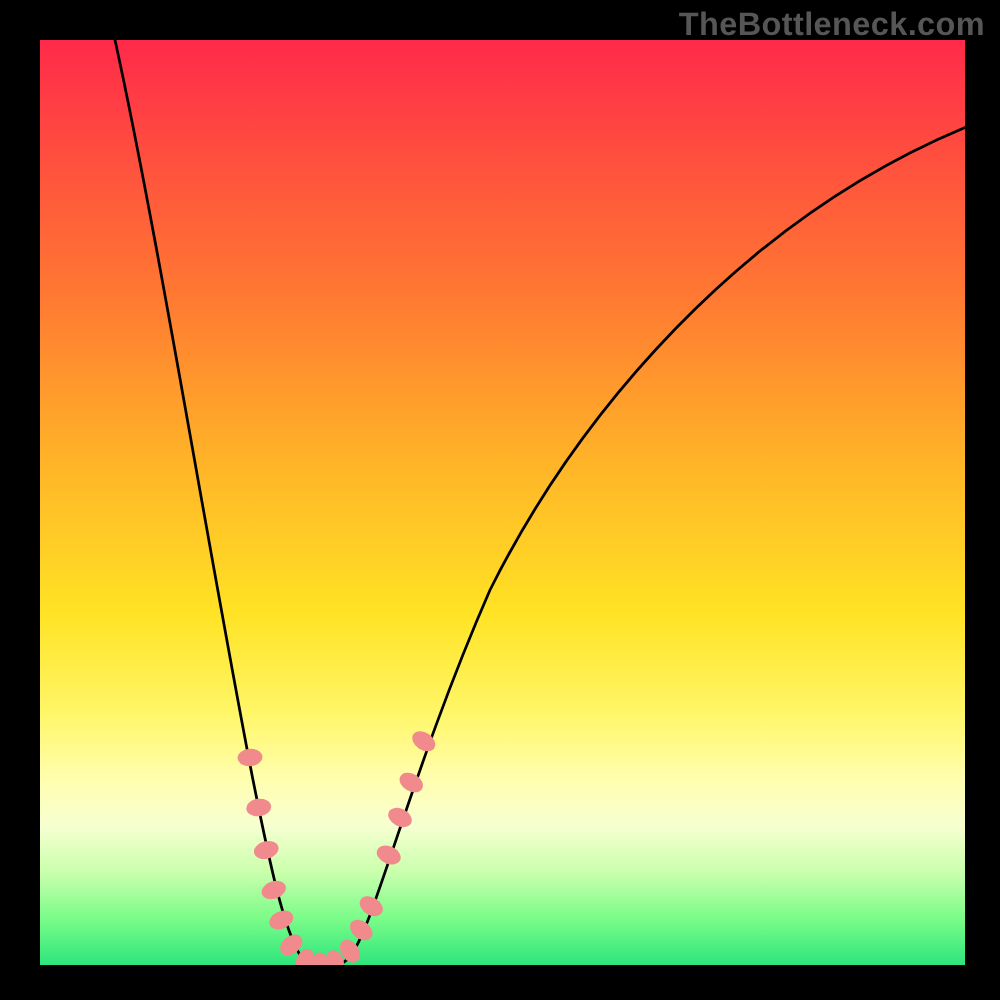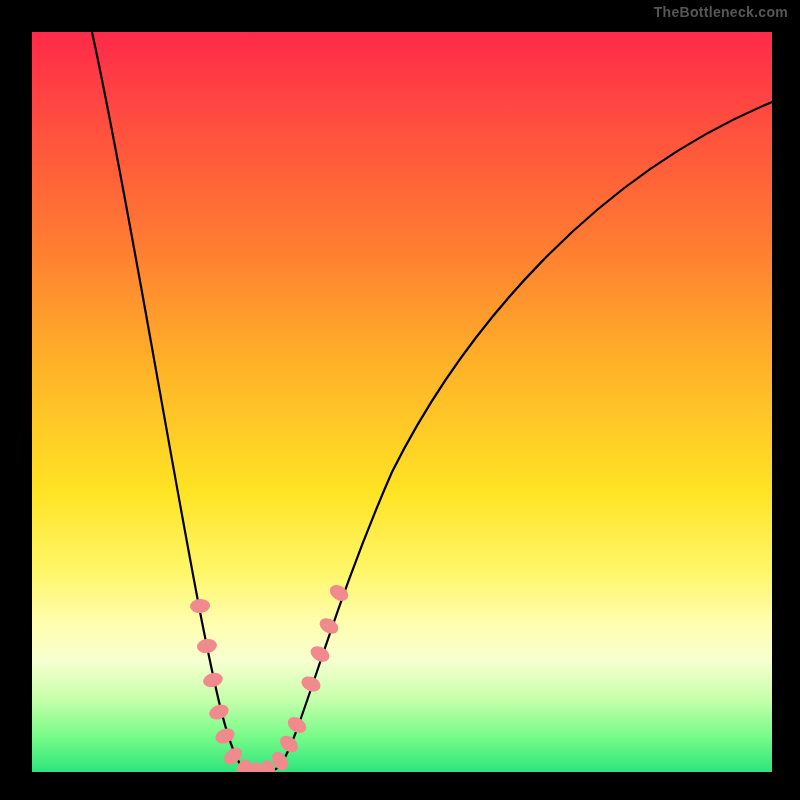--- a/index.html
+++ b/index.html
@@ -52,21 +52,21 @@
   }
   .marker {
     fill: #f18a8d;
     stroke: none;
   }
   .watermark {
     position: absolute;
     top: 4px;
     right: 12px;
     font-family: Arial, Helvetica, sans-serif;
-    font-size: 14px;
+    font-size: 26px;
     font-weight: 600;
     color: #565656;
     letter-spacing: 0.3px;
   }
 </style>
 </head>
 <body>
 
 <div class="stage">
 

